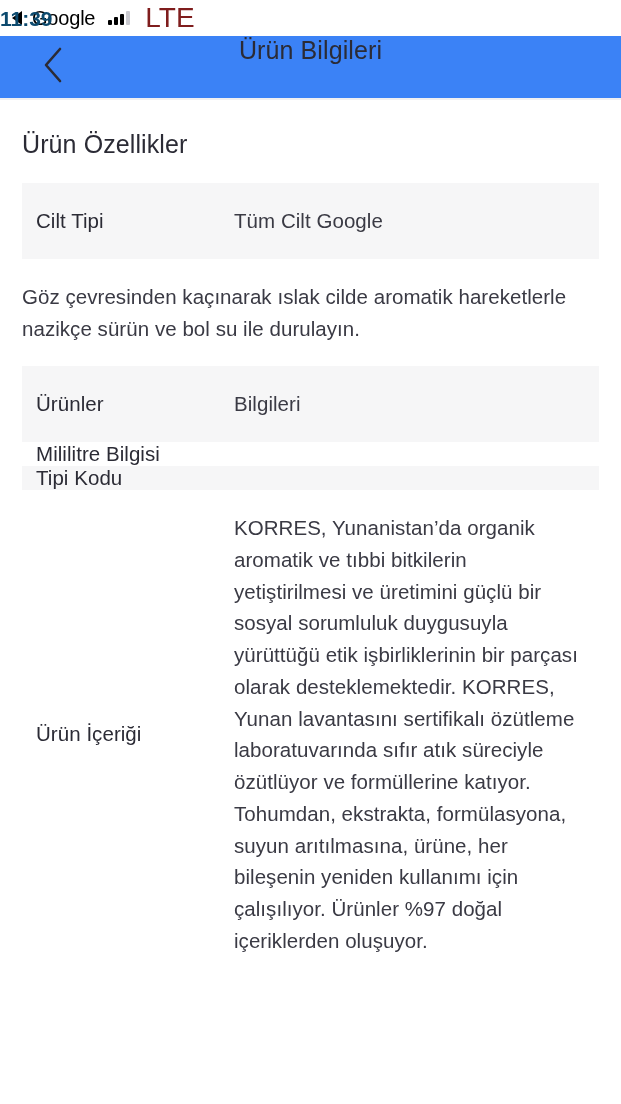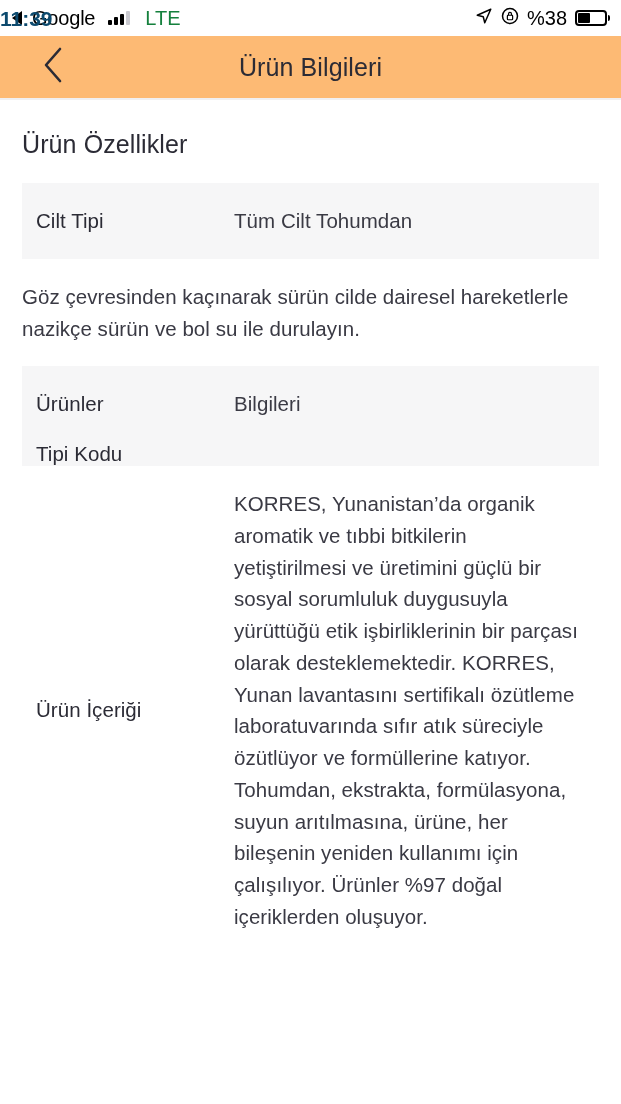--- a/index.html
+++ b/index.html
@@ -51,22 +51,22 @@
     gap: 2px;
     height: 14px;
     margin-left: 3px;
   }
   .sb-bars i { display:block; width: 4px; background: #000; border-radius: 1px; }
   .sb-bars i:nth-child(1){ height: 5px; }
   .sb-bars i:nth-child(2){ height: 8px; }
   .sb-bars i:nth-child(3){ height: 11px; }
   .sb-bars i:nth-child(4){ height: 14px; background: #c9c9cf; }
   .sb-net {
-    font-size: 20px;
-    color: #15803d;
+    font-size: 28px;
+    color: #7f1d1d;
     margin-left: 5px;
     line-height: 1;
   }
   .sb-time {
     position: absolute;
     left: 0; right: 0;
     text-align: left;
     font-size: 21px;
     font-weight: bold;
     color: #0c4a6e;
@@ -110,22 +110,22 @@
     width: 45%;
     background: #000;
     border-radius: 1px;
   }
 
   
   .navbar {
     height: 62px;
     position: relative;
     display: flex;
-    align-items: center;
-    background: #fdba74;
+    align-items: flex-start;
+    background: #3b82f6;
   }
   .nav-back {
     position: absolute;
     left: 30px;
     top: 50%;
     transform: translateY(-50%);
     width: 46px; height: 46px;
     display: flex;
     align-items: center;
     justify-content: center;
@@ -199,68 +199,51 @@
     <span class="sb-carrier">Google</span>
     <span class="sb-bars">
       <i></i>
         <i></i>
         <i></i>
         <i></i>
     </span>
     <span class="sb-net">LTE</span>
   </div>
   <div class="sb-time">11:39</div>
-  <div class="sb-right">
-    <span>
-      <svg width="18" height="18" viewBox="0 0 24 24">
-          <path d="M21 3 L3 11 L11 13 L13 21 Z" fill="none" stroke="#000" stroke-width="2" stroke-linejoin="round"></path>
-        </svg>
-    </span>
-    <span>
-      <svg width="18" height="18" viewBox="0 0 24 24">
-        <circle cx="12" cy="12" r="10" fill="none" stroke="#000" stroke-width="2"></circle>
-        <rect x="8.5" y="11" width="7" height="6" fill="none" stroke="#000" stroke-width="1.6" rx="1"></rect>
-        <path d="M10 11 V9.2 a2 2 0 0 1 4 0 V11" fill="none" stroke="#000" stroke-width="1.6"></path>
-      </svg>
-    </span>
-    <span class="sb-pct">%38</span>
-    <span class="sb-battery">
-      <span class="sb-battery-fill" style="width: 45%;"></span>
-    </span>
-  </div>
 </div>
 
 <div class="navbar">
   <div class="nav-back">
     <span>
       <svg width="26" height="38" viewBox="0 0 26 38">
           <path d="M20 3 L6 19 L20 35" fill="none" stroke="#2b2b35" stroke-width="2.6" stroke-linecap="round" stroke-linejoin="round"></path>
         </svg>
     </span>
   </div>
   <div class="nav-title">Ürün Bilgileri</div>
 </div>
 <div class="nav-divider"></div>
 
 <div class="section-title">Ürün Özellikler</div>
 
 <div class="spec-table">
 
 <div class="spec-row shaded">
       <div class="spec-label">Cilt Tipi</div>
-      <div class="spec-value">Tüm Cilt Tohumdan</div>
+      <div class="spec-value">Tüm Cilt Google</div>
     </div>
     <div class="spec-row plain tall">
-      <div class="spec-value">Göz çevresinden kaçınarak sürün cilde dairesel hareketlerle nazikçe sürün ve bol su ile durulayın.</div>
+      <div class="spec-value">Göz çevresinden kaçınarak ıslak cilde aromatik hareketlerle nazikçe sürün ve bol su ile durulayın.</div>
     </div>
     <div class="spec-row shaded">
       <div class="spec-label">Ürünler</div>
       <div class="spec-value">Bilgileri</div>
     </div>
     <div class="spec-row plain">
+      <div class="spec-label">Mililitre Bilgisi</div>
     </div>
     <div class="spec-row shaded">
       <div class="spec-label">Tipi Kodu</div>
     </div>
     <div class="spec-row plain tall">
       <div class="spec-label">Ürün İçeriği</div>
       <div class="spec-value">KORRES, Yunanistan’da organik aromatik ve tıbbi bitkilerin yetiştirilmesi ve üretimini güçlü bir sosyal sorumluluk duygusuyla yürüttüğü etik işbirliklerinin bir parçası olarak desteklemektedir. KORRES, Yunan lavantasını sertifikalı özütleme laboratuvarında sıfır atık süreciyle özütlüyor ve formüllerine katıyor. Tohumdan, ekstrakta, formülasyona, suyun arıtılmasına, ürüne, her bileşenin yeniden kullanımı için çalışılıyor. Ürünler %97 doğal içeriklerden oluşuyor.</div>
     </div>
   </div>
 

